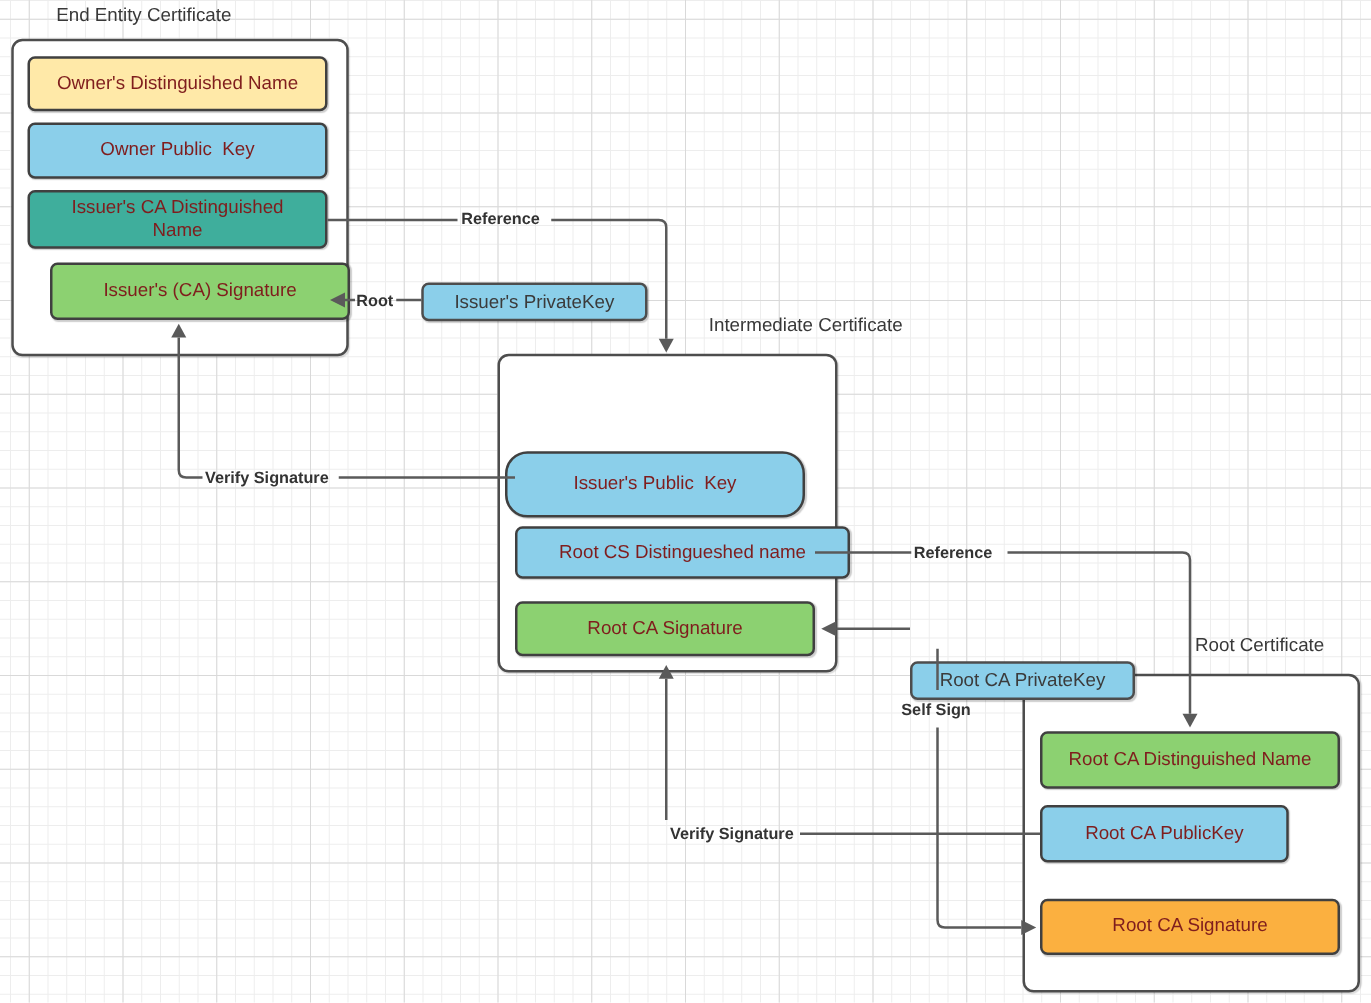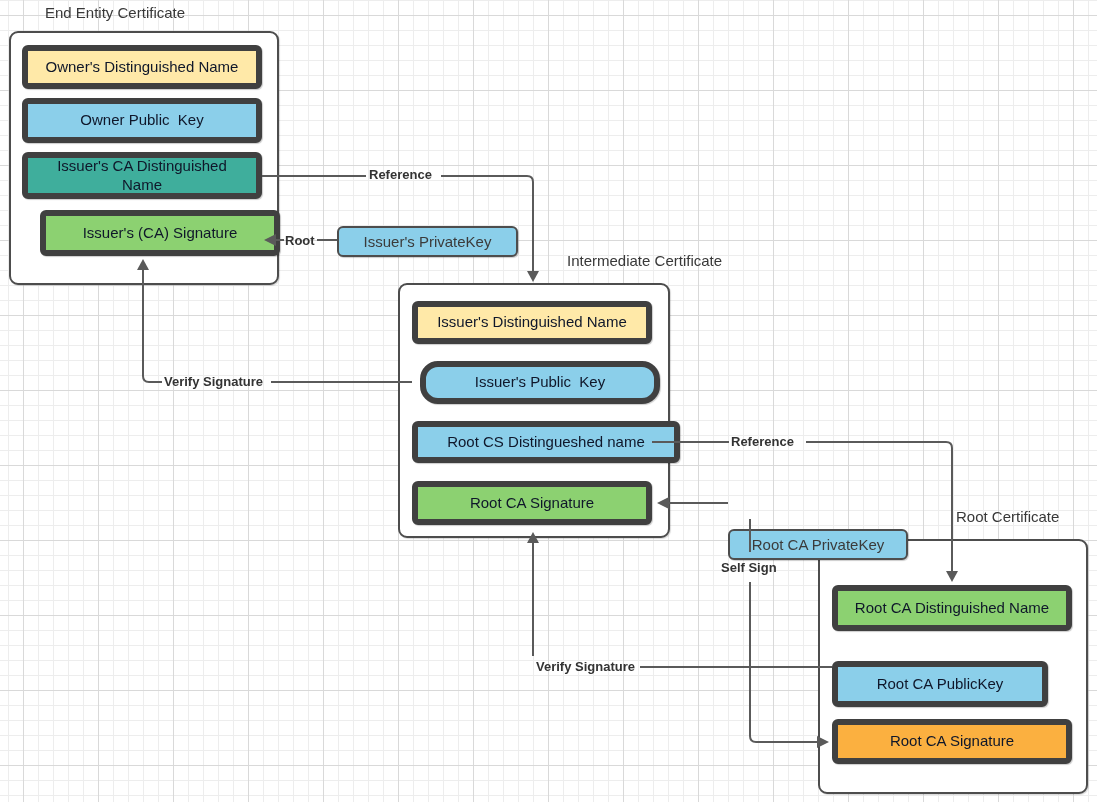--- a/index.html
+++ b/index.html
@@ -25,29 +25,29 @@
     position: absolute;
     box-sizing: border-box;
     background: #ffffff;
     border: 2px solid #4d4d4d;
     border-radius: 9px;
     box-shadow: 1px 1px 1px rgba(0,0,0,0.15);
   }
   .field {
     position: absolute;
     box-sizing: border-box;
-    border: 6px solid #404040;
+    border: 2px solid #404040;
     border-radius: 6px;
     display: flex;
     align-items: center;
     justify-content: center;
     text-align: center;
     font-size: 15px;
     line-height: 1.25;
-    color: #0f172a;
+    color: #7f1d1d;
     white-space: pre-wrap;
     box-shadow: 1px 1px 1px rgba(0,0,0,0.2);
   }
   .key-node {
     position: absolute;
     box-sizing: border-box;
     border: 2px solid #4d4d4d;
     border-radius: 6px;
     display: flex;
     align-items: center;
@@ -92,29 +92,28 @@
 
   <div class="cert-box" style="left:9px; top:31px; width:270px; height:254px;">
     <div class="field" style="left: 11px; top: 12px; width: 240px; height: 44px; background-color: rgb(255, 233, 168);">Owner's Distinguished Name</div>
     <div class="field" style="left: 11px; top: 119px; width: 240px; height: 47px; background-color: rgb(63, 174, 156);">Issuer's CA Distinguished
 Name</div>
     <div class="field" style="left: 11px; top: 65px; width: 240px; height: 45px; background-color: rgb(139, 207, 234);">Owner Public  Key</div>
     <div class="field" style="left: 11px; top: 177px; width: 240px; height: 46px; background-color: rgb(140, 209, 113); margin-left: 18px;">Issuer's (CA) Signature</div>
   </div>
 
   <div class="cert-box" style="left:398px; top:283px; width:272px; height:255px;">
-    <div class="field" style="left: 12px; top: 16px; width: 240px; height: 43px; background-color: rgb(255, 233, 168);">Issuer's Distinguished Name</div>
-    <div class="field" style="left: 20px; top: 76px; width: 240px; height: 43px; background-color: rgb(139, 207, 234); border-radius: 18px;">Issuer's Public  Key</div>
+    <div class="field" style="left: 4px; top: 76px; width: 240px; height: 53px; background-color: rgb(139, 207, 234); border-radius: 18px;">Issuer's Public  Key</div>
     <div class="field" style="left: 12px; top: 136px; width: 268px; height: 42px; background-color: rgb(139, 207, 234);">Root CS Distingueshed name</div>
     <div class="field" style="left: 12px; top: 196px; width: 240px; height: 44px; background-color: rgb(140, 209, 113);">Root CA Signature</div>
   </div>
 
   <div class="cert-box" style="left:818px; top:539px; width:270px; height:255px;">
     <div class="field" style="left: 12px; top: 44px; width: 240px; height: 46px; background-color: rgb(140, 209, 113);">Root CA Distinguished Name</div>
-    <div class="field" style="left: 12px; top: 120px; width: 216px; height: 46px; background-color: rgb(139, 207, 234);">Root CA PublicKey</div>
+    <div class="field" style="left: 12px; top: 103px; width: 199px; height: 46px; background-color: rgb(139, 207, 234);">Root CA PublicKey</div>
     <div class="field" style="left: 12px; top: 178px; width: 240px; height: 45px; background-color: rgb(251, 176, 64);">Root CA Signature</div>
   </div>
 
   <div class="key-node" style="left: 337px; top: 226px; width: 181px; height: 31px; background-color: rgb(139, 207, 234);">Issuer's PrivateKey</div>
   <div class="key-node" style="left: 728px; top: 488px; width: 180px; height: 31px; background-color: rgb(139, 207, 234); margin-top: 41px;">Root CA PrivateKey</div>
 
   <div class="conn-label" style="left:369px; top:167px;">Reference</div>
   <div class="conn-label" style="left:285px; top:233px;">Root</div>
   <div class="conn-label" style="left:164px; top:374px;">Verify Signature</div>
   <div class="conn-label" style="left:731px; top:434px;">Reference</div>

